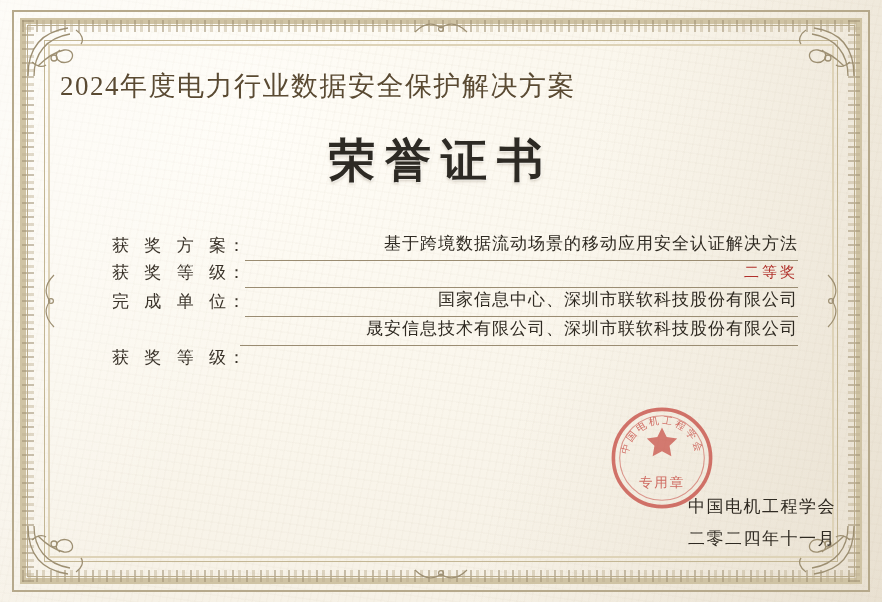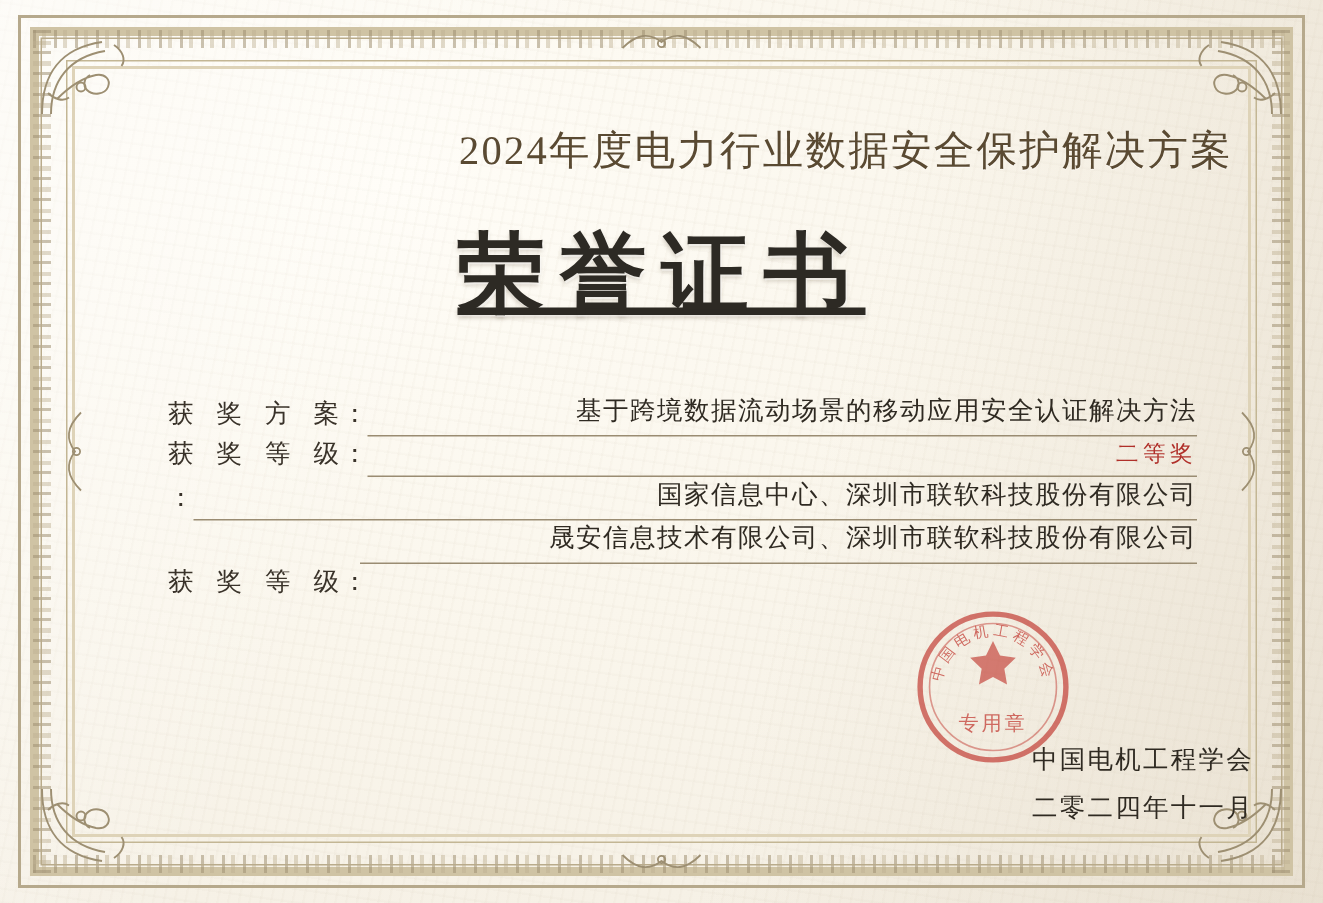--- a/index.html
+++ b/index.html
@@ -124,38 +124,37 @@
   .mid-right { right: 20px; top: 50%; transform: translateY(-50%) rotate(90deg); width: 60px; height: 16px; }
   .mid-orn svg { display:block; width:100%; height:100%; }
 
   
   .content {
     position: absolute;
     left: 60px; right: 60px; top: 56px; bottom: 52px;
   }
 
   .subtitle {
-    text-align: right;
+    text-align: left;
     font-size: 27px;
     letter-spacing: 1.5px;
     color: #5a4a32;
     font-family: "Liberation Serif", "DejaVu Serif", serif;
-    margin-top: 26px;
+    margin-top: 12px;
     text-shadow: 0 1px 0 rgba(255,255,255,0.6);
   }
 
   .main-title {
     text-align: center;
-    font-size: 58px;
+    font-size: 46px;
     font-weight: 700;
     letter-spacing: 10px;
     color: #2d2a24;
     margin-top: 26px;
     text-shadow: 1px 1px 0 rgba(255,255,255,0.5), 0 2px 3px rgba(90,75,50,0.25);
-    text-decoration: underline;
   }
 
   .fields {
     margin-top: 40px;
     padding: 0 24px 0 52px;
   }
 
   .field-row {
     display: flex;
     align-items: flex-end;
@@ -320,20 +319,21 @@
         <span class="field-value">基于跨境数据流动场景的移动应用安全认证解决方法</span>
       </div>
 
       <div class="field-row">
         <span class="field-label">获奖等级</span>
         <span class="colon">：</span>
         <span class="field-value award">二等奖</span>
       </div>
 
       <div class="field-row">
+        <span class="field-label">完成单位</span>
         <span class="colon">：</span>
         <span class="field-value">国家信息中心、深圳市联软科技股份有限公司</span>
       </div>
 
       <div class="field-row continuation">
         <span class="field-label"></span>
         <span class="colon"></span>
         <span class="field-value">晟安信息技术有限公司、深圳市联软科技股份有限公司</span>
       </div>
 

